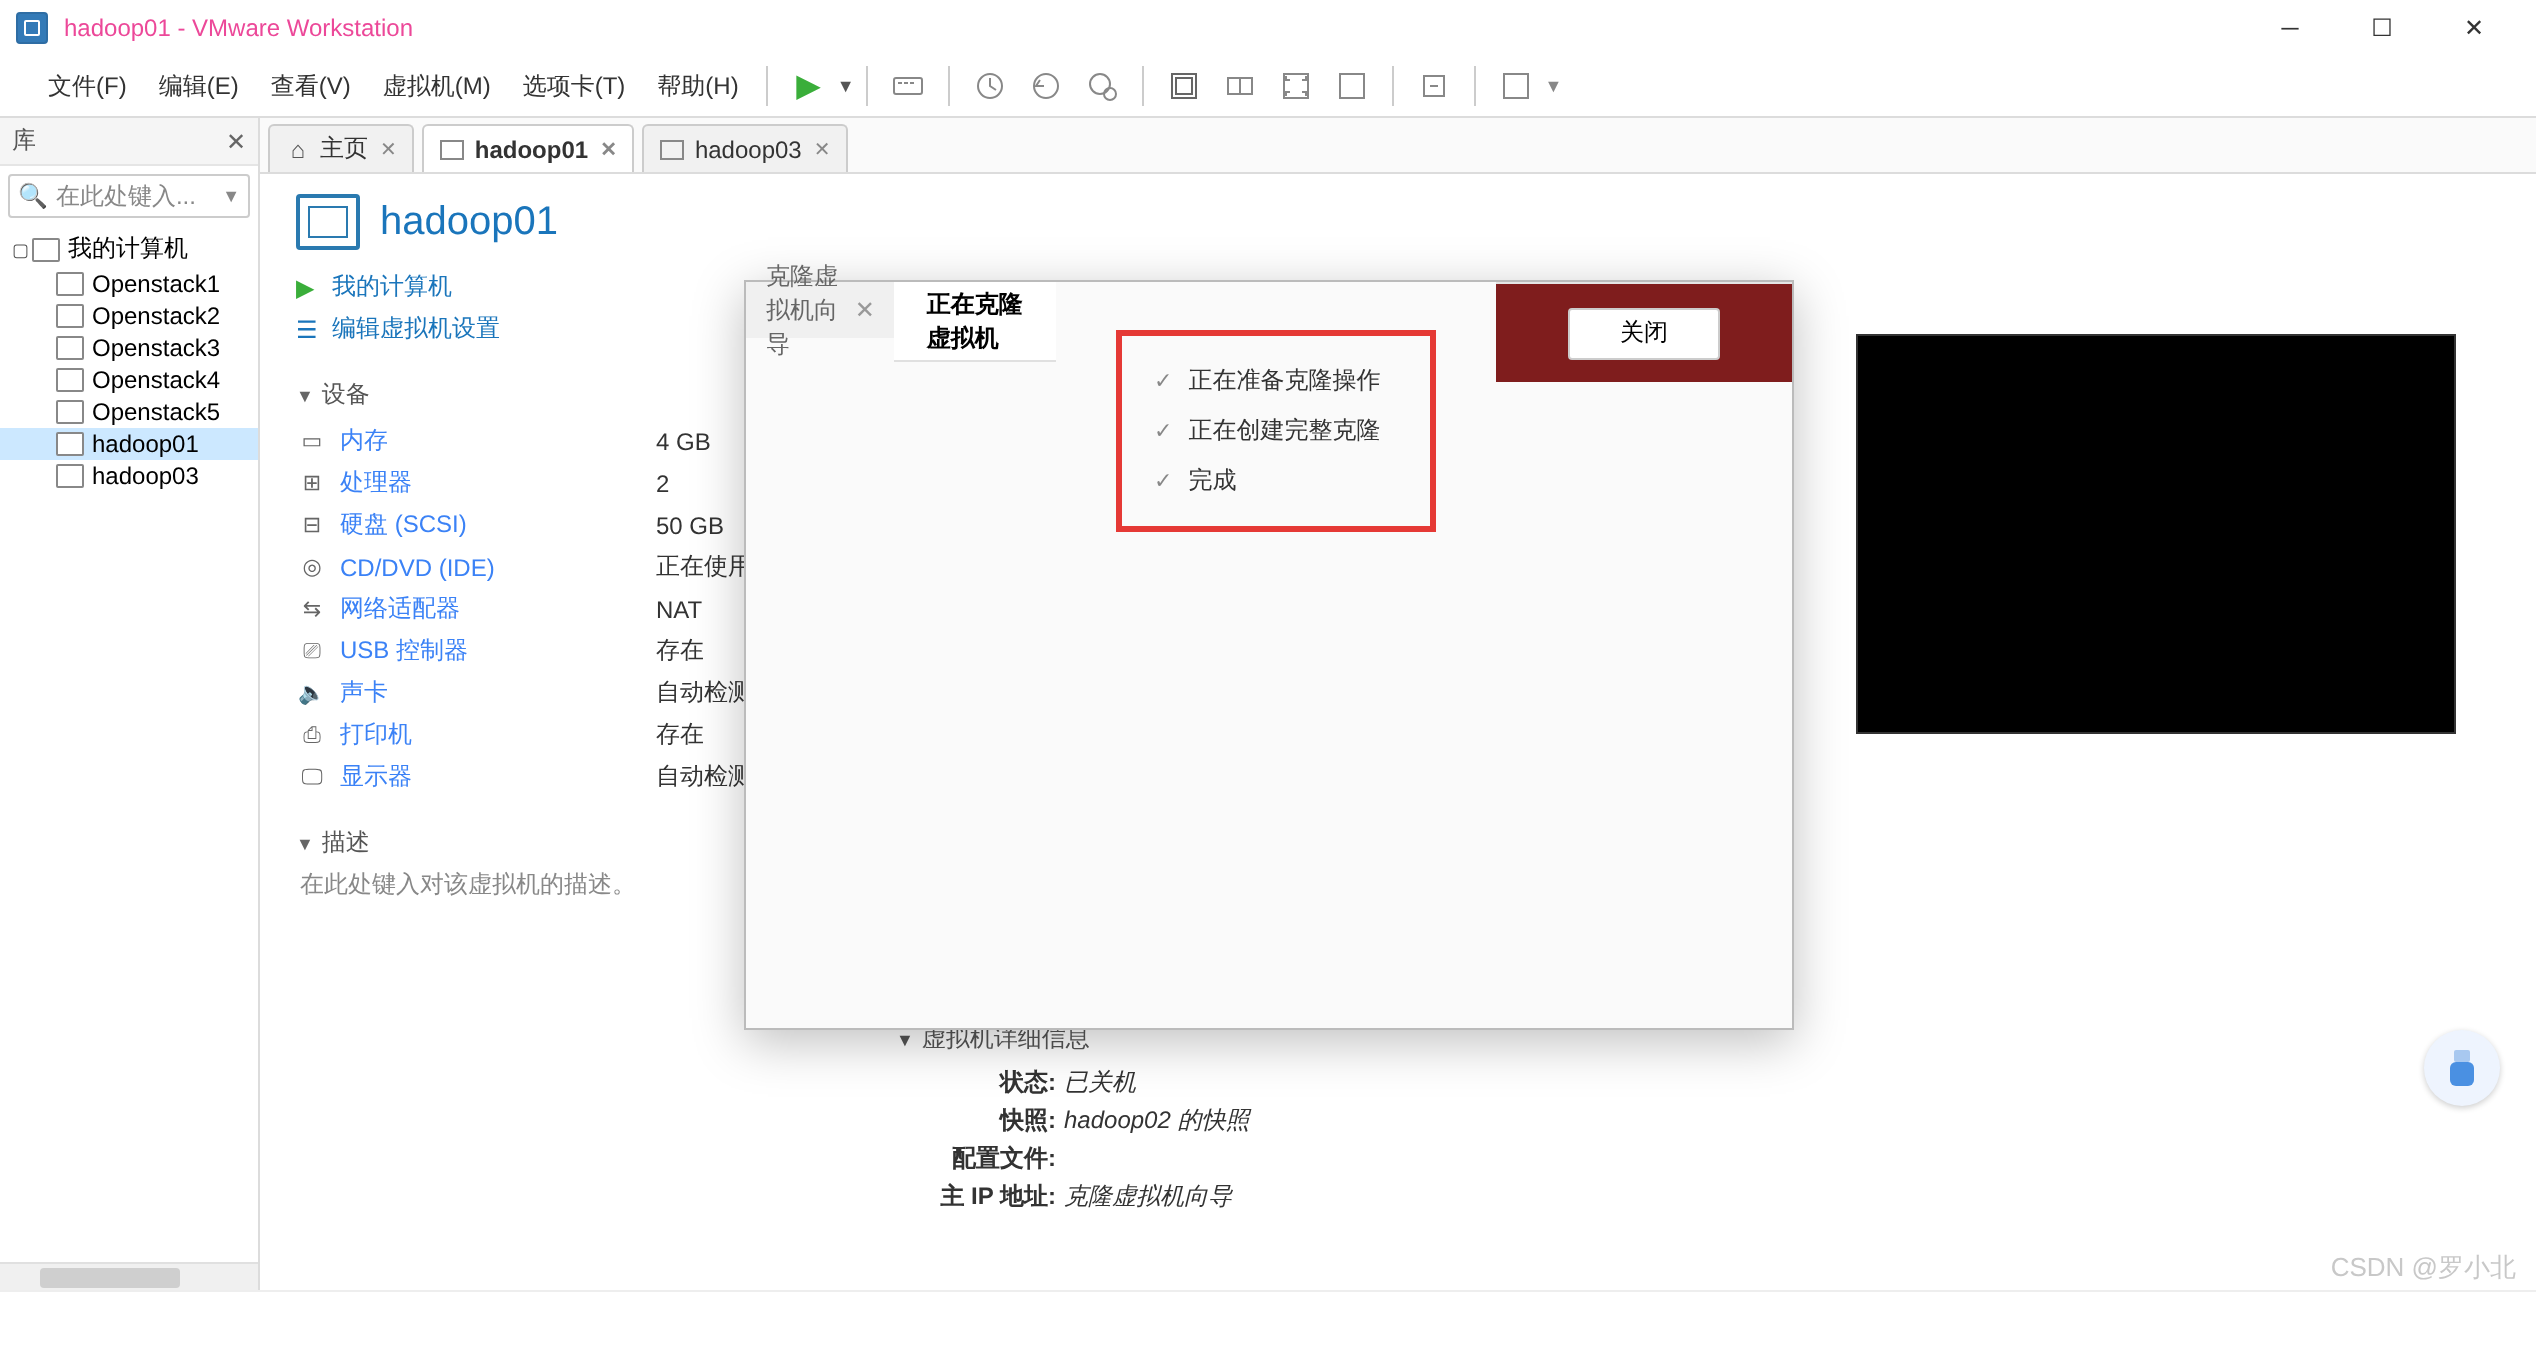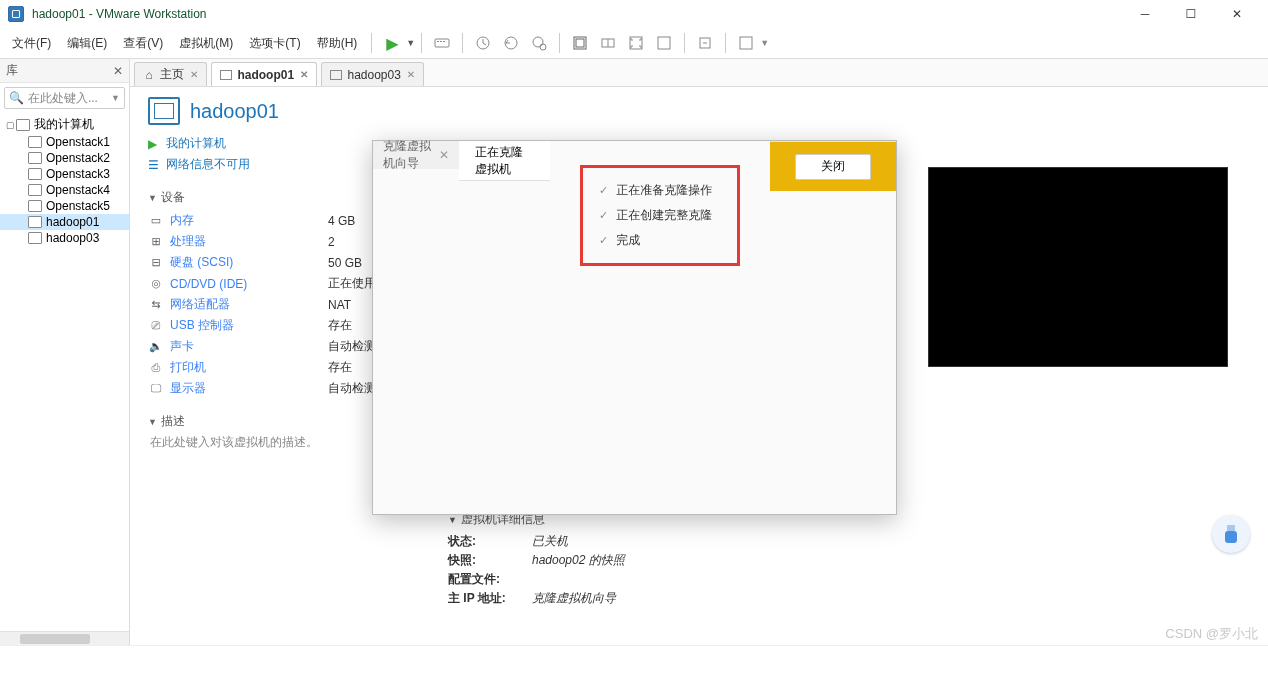--- a/index.html
+++ b/index.html
@@ -2,26 +2,26 @@
 <html><head>
 <meta charset="utf-8">
 <style>
 * { margin: 0; padding: 0; box-sizing: border-box; font-family: "Microsoft YaHei", "Segoe UI", Tahoma, sans-serif; font-size: 12px; }
 body { width: 1268px; height: 673px; background: #fff; overflow: hidden; position: relative; }
 
 
 .titlebar { height: 28px; display: flex; align-items: center; padding: 0 8px; background: #fff; }
 .app-icon { width: 16px; height: 16px; background: #337ab7; border: 1px solid #2e6da4; border-radius: 2px; position: relative; margin-right: 8px; }
 .app-icon::after { content: ""; position: absolute; inset: 3px; border: 1px solid #fff; border-radius: 1px; }
-.titlebar .title { flex: 1; color: #14532d; }
+.titlebar .title { flex: 1; color: #ec4899; }
 .win-btns { display: flex; }
 .win-btns span { width: 46px; height: 28px; display:flex; align-items:center; justify-content:center; color:#333; cursor:pointer; }
 
 
-.menubar { height: 30px; display:flex; align-items:center; padding: 0 4px; border-bottom: 0px solid #e5e5e5; }
+.menubar { height: 30px; display:flex; align-items:center; padding: 0 16px; border-bottom: 0px solid #e5e5e5; }
 .menubar .mi { padding: 4px 8px; color:#333; cursor:pointer; }
 .tool-sep { width:1px; height:20px; background:#ccc; margin:0 6px; }
 .toolbtn { width:28px; height:28px; display:flex; align-items:center; justify-content:center; cursor:pointer; color:#555; }
 .play { color:#3aae3a; font-size:16px; }
 
 
 .main { display:flex; height: calc(100% - 58px - 28px); border-top:1px solid #dcdcdc; position:relative; }
 
 
 .sidebar { width: 130px; border-right:1px solid #dcdcdc; display:flex; flex-direction:column; }
@@ -70,33 +70,33 @@
 .dev-row .val { width:80px; color:#333; }
 
 .preview-pane { position:absolute; right:40px; top:80px; width:300px; height:200px; background:#000; border:1px solid #333; }
 
 
 .details-area { padding-left: 300px; }
 .details-hdr { display:flex; align-items:center; color:#555; }
 .details-hdr .tw{ margin-right:4px; font-size:9px;}
 .dlist { margin-top:4px; }
 .drow { display:flex; padding:1px 0; }
-.drow .k { width:80px; font-weight:bold; color:#333; margin-right:4px; }
+.drow .k { width:80px; text-align:right; font-weight:bold; color:#333; margin-right:4px; }
 .drow .v { color:#333;font-style:italic; }
 
 
 .dialog { position:absolute; left:372px; top:140px; width:525px; height:375px; background:#fafafa; border:1px solid #bbb; box-shadow:0 6px 24px rgba(0,0,0,0.25); display:flex; flex-direction:row; }
 .dlg-title { height:28px; display:flex; align-items:center; justify-content:space-between; padding:0 10px; color:#666; background:#f0f0f0; }
 .dlg-title .x { cursor:pointer; color:#999; }
-.dlg-sub { height:40px; display:flex; align-items:center; padding:0 16px; font-weight:normal; background:#fff; border-bottom:1px solid #e0e0e0; }
+.dlg-sub { height:40px; display:flex; align-items:center; padding:0 16px; font-weight:bold; background:#fff; border-bottom:1px solid #e0e0e0; }
 .dlg-body { flex:1; padding: 24px 30px; background:#fafafa; }
 .dlg-box { border:3px solid #e53935; padding:10px 16px; width:160px; }
 .dlg-box .itm { display:flex; align-items:center; padding:4px 0; color:#333; }
 .dlg-box .ck { color:#888; margin-right:8px; font-size:11px; }
-.dlg-foot { height:50px; display:flex; align-items:center; justify-content:flex-end; padding:0 25px; border-top:1px solid #e5e5e5; background:#eab308; }
+.dlg-foot { height:50px; display:flex; align-items:center; justify-content:flex-end; padding:0 36px; border-top:1px solid #e5e5e5; background:#7f1d1d; }
 .dlg-foot button { height:26px; width:76px; background:#fff; border:1px solid #ccc; border-radius:2px; cursor:pointer; }
 
 
 .usb-float { position:absolute; right:18px; bottom:120px; width:38px; height:38px; border-radius:50%; background:#eef4fe; display:flex; align-items:center; justify-content:center; color:#3b82f6; box-shadow:0 1px 3px rgba(0,0,0,0.2); font-size:18px; }
 
 
 .wm { position:absolute; right:10px; bottom:30px; color:#c8c8c8; font-size:13px; }
 
 
 .bottom-border { position:absolute; left:0; right:0; bottom:0; height:28px; background:transparent; border-top:1px solid #eee;}
@@ -271,21 +271,21 @@
       <div class="vm-title">
         <span class="big-ico"></span>
         <span class="name">hadoop01</span>
       </div>
       <div class="action-link">
         <span class="ic">▶</span>
         <span>我的计算机</span>
       </div>
       <div class="action-link edit">
         <span class="ic">☰</span>
-        <span>网络信息不可用</span>
+        <span>编辑虚拟机设置</span>
       </div>
 
       <div class="section-hdr">
         <span class="tw">▼</span>
         <span>设备</span>
       </div>
       <div class="dev-table" id="dev-table">
           <div class="dev-row">
             <span class="dico">▭</span>
             <span class="lbl">内存</span>

